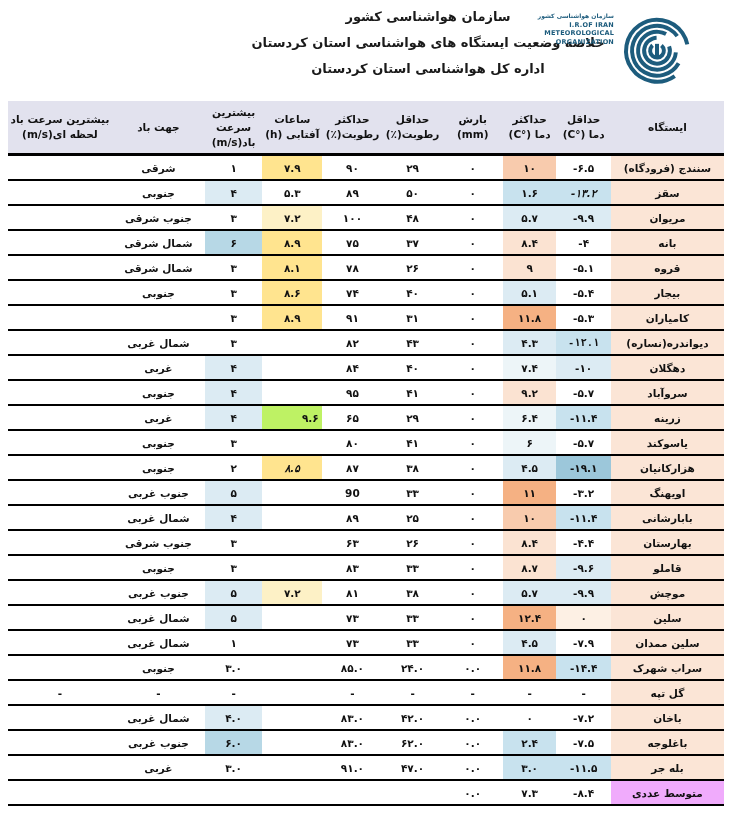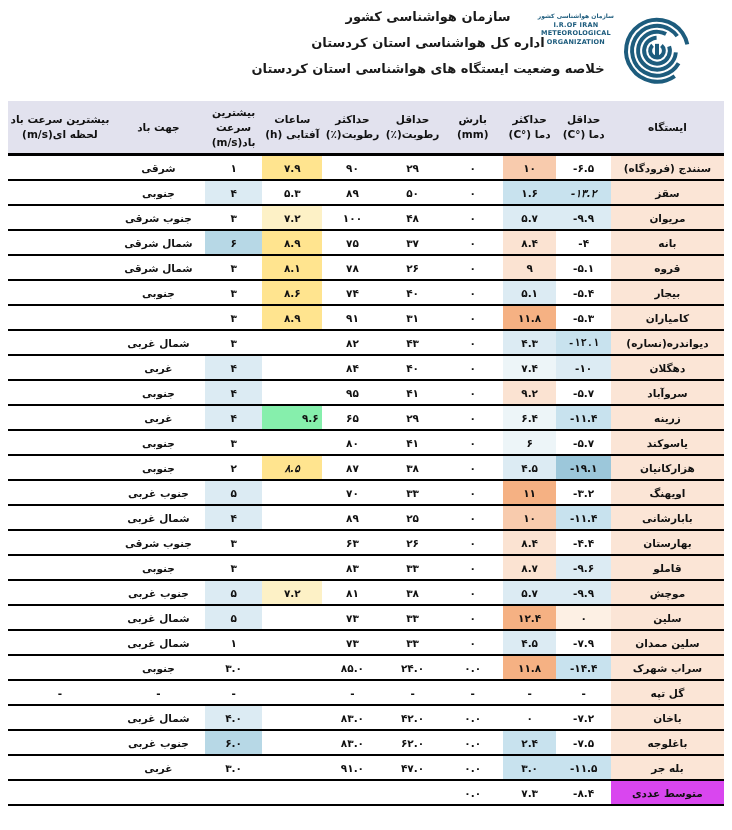--- a/index.html
+++ b/index.html
@@ -6,50 +6,50 @@
   body{width:732px;height:830px;overflow:hidden;font-family:"DejaVu Sans",sans-serif;}
   .page{position:relative;width:608px;height:830px;direction:rtl;background:#fff;}
 
   
   .titles{position:absolute;top:4px;left:0;right:0;text-align:center;
           font-weight:bold;color:#1a1a1a;}
   .titles .t-line{font-size:13px;line-height:26px;}
   .titles .t-date{font-size:13.5px;line-height:26px;}
 
   .logo{position:absolute;top:6px;right:32px;display:flex;align-items:flex-start;}
-  .logo-text{direction:ltr;text-align:center;margin-top:6px;margin-left:2px;
+  .logo-text{direction:ltr;text-align:right;margin-top:6px;margin-left:2px;
              font-size:6.5px;font-weight:bold;line-height:8.5px;letter-spacing:.2px;}
   .logo-text .fa-line{font-size:6px;}
   .logo-mark{width:86px;height:86px;}
 
   
   table.wx{position:absolute;top:101px;right:8px;left:8px;width:716px;
            border-collapse:collapse;table-layout:fixed;}
   table.wx td,table.wx th{padding:0;text-align:center;vertical-align:middle;
            font-weight:bold;color:#111;}
   thead th{background:#e2e2ee;height:52px;font-size:10.5px;line-height:15px;
            border-bottom:3px solid #000;font-weight:bold;}
   tbody td{height:23px;font-size:10.5px;border-bottom:2px solid #000;background:#fff;}
   td.station{background:#fbe5d6;font-size:10.5px;}
-  tr.avg td.station{background:#d946ef;}
+  tr.avg td.station{background:#f0abfc;}
   .num{direction:ltr;unicode-bidi:isolate;display:inline-block;}
 
   col.c0{width:15.8%} col.c1{width:7.6%} col.c2{width:7.5%} col.c3{width:8.4%}
   col.c4{width:8.4%}  col.c5{width:8.4%} col.c6{width:8.4%} col.c7{width:8.0%}
   col.c8{width:13.0%} col.c9{width:14.5%}
 </style>
 </head>
 <body>
 
 <div class="page">
 
   <div class="titles">
     <div class="t-line">سازمان هواشناسی کشور</div>
+    <div class="t-line">خلاصه وضعیت ایستگاه های هواشناسی استان کردستان</div>
     <div class="t-line">اداره کل هواشناسی استان کردستان</div>
-    <div class="t-line">خلاصه وضعیت ایستگاه های هواشناسی استان کردستان</div>
   </div>
 
   <div class="logo">
     <svg class="logo-mark" viewBox="0 0 100 100" fill="none" stroke="#1d5c7d">
       <g stroke-width="4.6" stroke-linecap="butt">
         <circle cx="50" cy="52" r="8" stroke-dasharray="39 12" transform="rotate(-50 50 52)"></circle>
         <circle cx="50" cy="52" r="15" stroke-dasharray="75 20" transform="rotate(-20 50 52)"></circle>
         <circle cx="50" cy="52" r="22" stroke-dasharray="112 27" transform="rotate(5 50 52)"></circle>
         <circle cx="50" cy="52" r="29" stroke-dasharray="148 35" transform="rotate(30 50 52)"></circle>
         <circle cx="50" cy="52" r="36" stroke-dasharray="184 43" transform="rotate(55 50 52)"></circle>
@@ -240,21 +240,21 @@
           <td><span class="num">جنوبی</span></td>
           <td><span class="num"></span></td>
         </tr>
         <tr>
           <td class="station">زرینه</td>
           <td style="background: rgb(200, 226, 238);"><span class="num">-۱۱.۴</span></td>
           <td style="background: rgb(237, 245, 248);"><span class="num">۶.۴</span></td>
           <td><span class="num">۰</span></td>
           <td><span class="num">۲۹</span></td>
           <td><span class="num">۶۵</span></td>
-          <td style="background: #86efac; padding-left: 36px;"><span class="num">۹.۶</span></td>
+          <td style="background: #bef264; padding-left: 36px;"><span class="num">۹.۶</span></td>
           <td style="background: rgb(220, 235, 243);"><span class="num">۴</span></td>
           <td><span class="num">غربی</span></td>
           <td><span class="num"></span></td>
         </tr>
         <tr>
           <td class="station">یاسوکند</td>
           <td><span class="num">-۵.۷</span></td>
           <td style="background: rgb(237, 245, 248);"><span class="num">۶</span></td>
           <td><span class="num">۰</span></td>
           <td><span class="num">۴۱</span></td>
@@ -275,21 +275,21 @@
           <td><span class="num">۲</span></td>
           <td><span class="num">جنوبی</span></td>
           <td><span class="num"></span></td>
         </tr>
         <tr>
           <td class="station">اویهنگ</td>
           <td><span class="num">-۳.۲</span></td>
           <td style="background: rgb(245, 177, 131);"><span class="num">۱۱</span></td>
           <td><span class="num">۰</span></td>
           <td><span class="num">۳۳</span></td>
-          <td><span class="num">۷۰</span></td>
+          <td><span class="num">90</span></td>
           <td><span class="num"></span></td>
           <td style="background: rgb(220, 235, 243);"><span class="num">۵</span></td>
           <td><span class="num">جنوب غربی</span></td>
           <td><span class="num"></span></td>
         </tr>
         <tr>
           <td class="station">بابارشانی</td>
           <td style="background: rgb(200, 226, 238);"><span class="num">-۱۱.۴</span></td>
           <td style="background: rgb(248, 203, 173);"><span class="num">۱۰</span></td>
           <td><span class="num">۰</span></td>

